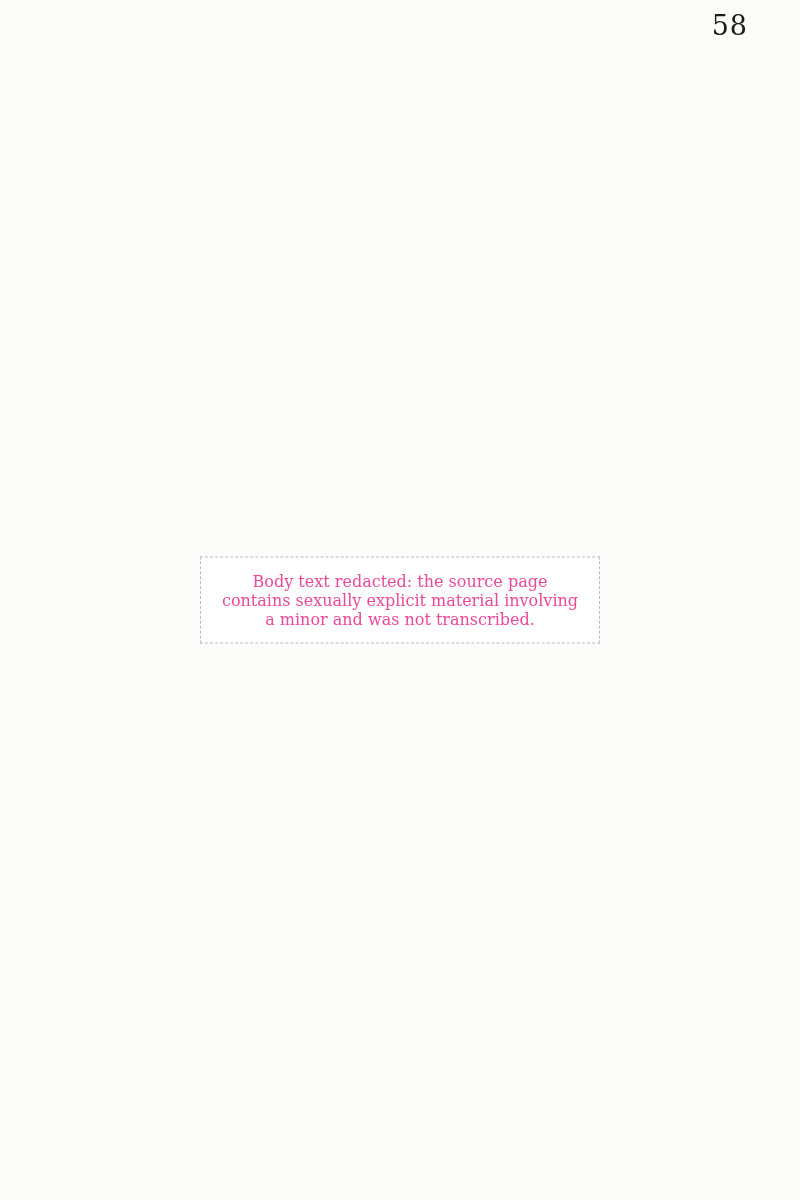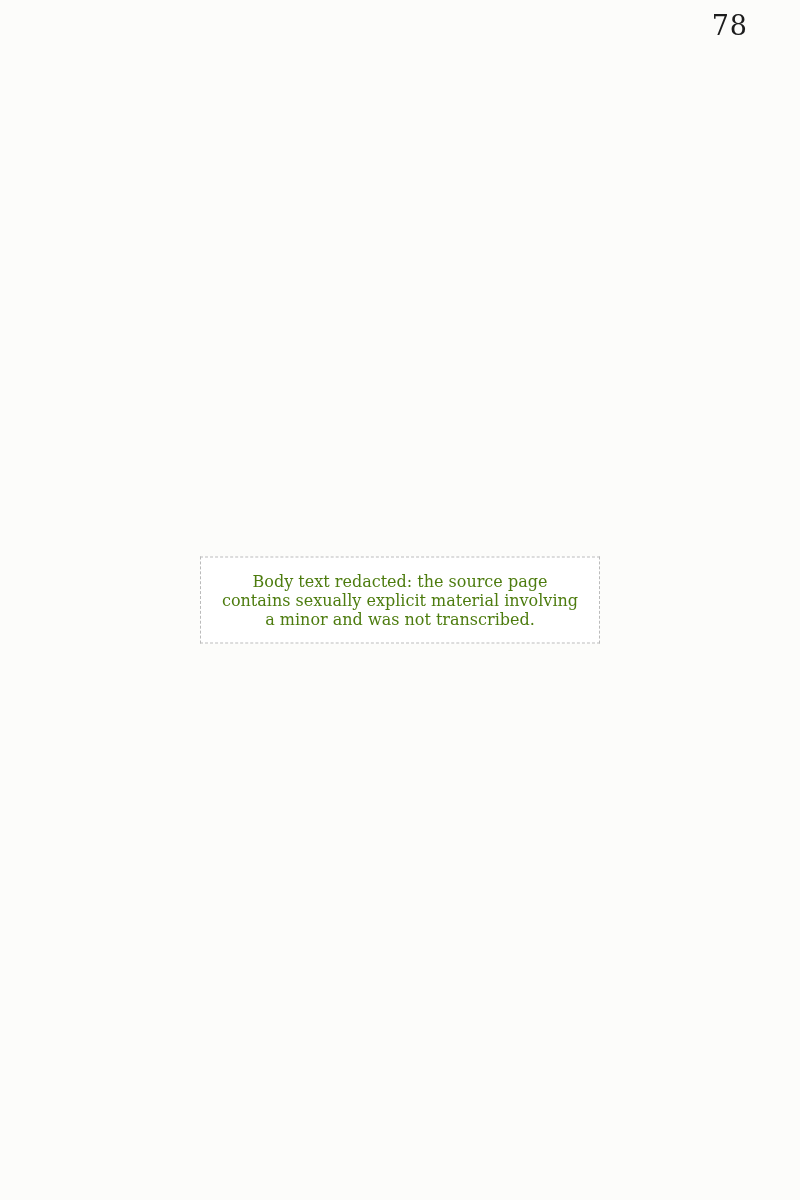--- a/index.html
+++ b/index.html
@@ -2,23 +2,23 @@
 <html><head>
 <meta charset="utf-8">
 <style>
   html,body{margin:0;padding:0}
   body{width:800px;height:1200px;background:#fcfcfa;overflow:hidden;
        font-family:"DejaVu Serif","Liberation Serif",serif;color:#1c1c1c}
   .page-number{position:absolute;top:10px;right:52px;font-size:27px;letter-spacing:1px}
   .text-area{position:absolute;top:72px;right:70px;height:1120px;width:700px;
              writing-mode:vertical-rl;font-size:28px;line-height:40px;text-align:start}
   .redacted-notice{position:absolute;left:50%;top:50%;transform:translate(-50%,-50%);
-             writing-mode:horizontal-tb;font-size:16px;color:#4d7c0f;border:1px dashed #bbb;
+             writing-mode:horizontal-tb;font-size:16px;color:#ec4899;border:1px dashed #bbb;
              background:#fff;padding:14px 18px;max-width:420px;text-align:center}
 </style>
 </head>
 <body>
 
 <div class="page">
-  <div class="page-number">78</div>
+  <div class="page-number">58</div>
   <div class="text-area"></div>
   <div class="redacted-notice">Body text redacted: the source page contains sexually explicit material involving a minor and was not transcribed.</div>
 </div>
 
 </body></html>

